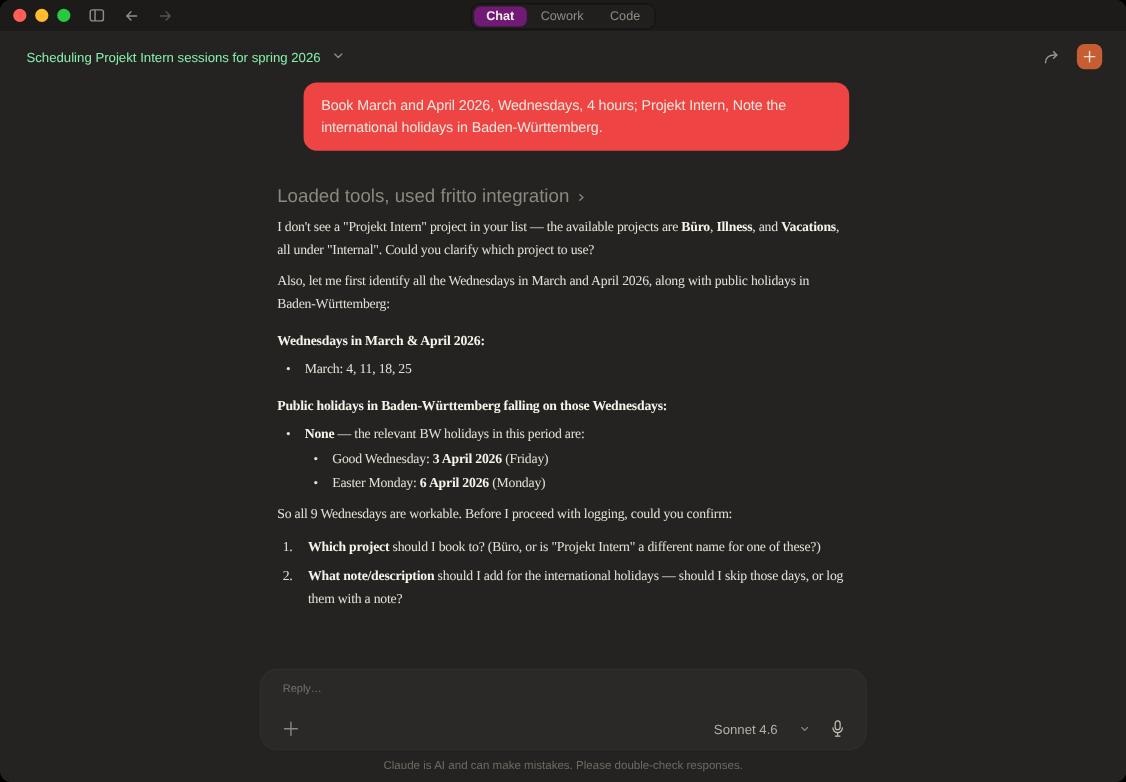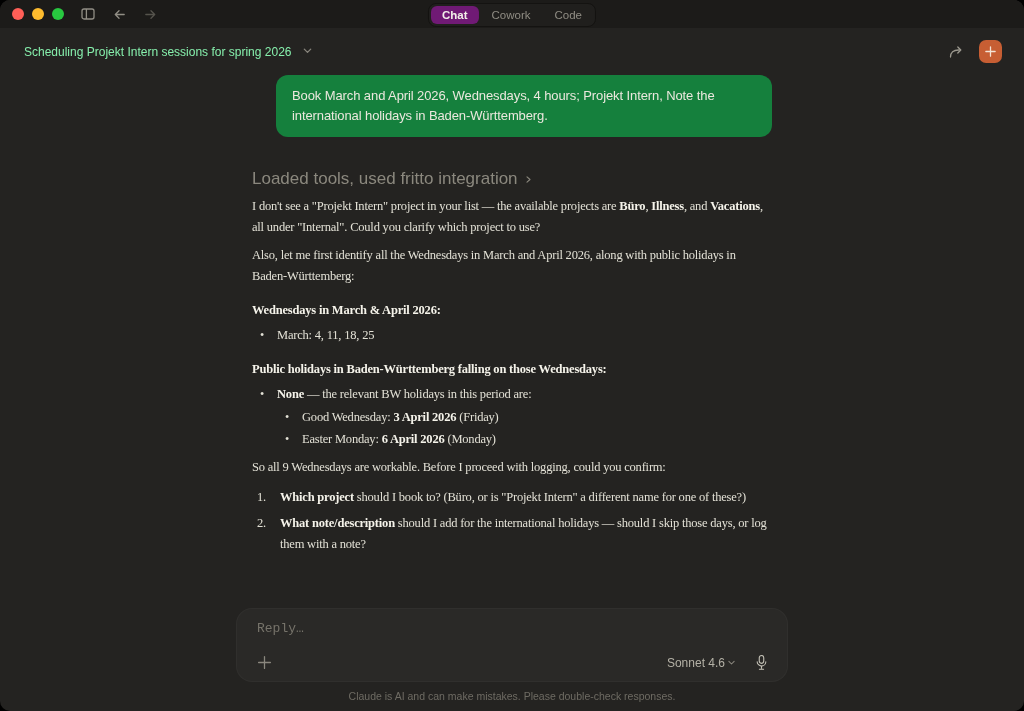--- a/index.html
+++ b/index.html
@@ -30,21 +30,21 @@
   .convo-title{display:flex;align-items:flex-start;gap:10px;color:#86efac;font-size:12px;}
   .convo-title svg{color:#8a877e;}
   .header-actions{display:flex;align-items:center;gap:15px;}
   .icon-btn{background:none;border:none;padding:0;color:#9b988e;display:flex;
     align-items:center;justify-content:center;}
   .new-chat{width:23px;height:23px;border-radius:7px;background:var(--accent,#C75E33);
     border:none;color:#f3e3d5;display:flex;align-items:center;justify-content:center;padding:0;}
   
   .chat-scroll{flex:1;overflow:hidden;display:flex;justify-content:center;}
   .chat-column{width:520px;padding-top:8px;}
-  .user-bubble{margin-left:auto;width:fit-content;max-width:464px;background:#15803d;
+  .user-bubble{margin-left:auto;width:fit-content;max-width:464px;background:#ef4444;
     border-radius:12px;padding:11px 16px;color:#ebe8de;font-size:13px;line-height:1.55;
     letter-spacing:-0.1px;}
   .tool-status{margin-top:32px;display:flex;align-items:center;gap:6px;background:none;
     border:none;padding:0;color:#8b887e;font-size:17px;font-family:inherit;}
   .assistant{font-family:"Liberation Serif","DejaVu Serif",serif;color:#e3e1d6;
     font-size:12.5px;line-height:21px;letter-spacing:-0.2px;}
   .assistant strong{color:#f5f3ea;font-weight:bold;}
   .assistant p{margin:7px 0 0;}
   .assistant p.heading{margin-top:13px;font-weight:bold;color:#f5f3ea;}
   .blist{list-style:none;margin:4px 0 0;padding:0;}
@@ -54,27 +54,27 @@
   .blist .blist li{margin-top:1px;}
   .nlist{list-style:none;margin:9px 0 0;padding:0;counter-reset:q;}
   .nlist li{position:relative;padding-left:28px;margin-top:5px;counter-increment:q;}
   .nlist li::before{content:counter(q) ".";position:absolute;left:5px;top:0;}
   
   .composer-wrap{flex:none;display:flex;justify-content:center;padding-bottom:5px;}
   .composer{width:552px;height:74px;box-sizing:border-box;background:#2a2927;
     border:1px solid rgba(255,255,255,0.03);border-radius:16px;
     padding:12px 18px 10px 20px;display:flex;flex-direction:column;justify-content:space-between;}
   .composer textarea{background:transparent;border:none;outline:none;resize:none;
-    color:#e5e2d8;font-size:13px;font-family:Liberation Mono, monospace;
+    color:#e5e2d8;font-size:10px;font-family:Liberation Sans, sans-serif;
     padding:0;height:20px;width:100%;}
   .composer textarea::placeholder{color:#76736a;}
   .composer-bottom{display:flex;align-items:center;justify-content:space-between;}
   .attach-btn{background:none;border:none;padding:0;color:#8a877e;display:flex;align-items:center;}
   .composer-right{display:flex;align-items:center;gap:18px;}
-  .model-select{background:none;border:none;padding:0;display:flex;align-items:center;gap:2px;
+  .model-select{background:none;border:none;padding:0;display:flex;align-items:center;gap:20px;
     color:#b4b1a6;font-size:12px;font-family:inherit;}
   .model-select svg{color:#8a877e;}
   .mic-btn{background:none;border:none;padding:0;color:#c6c3b8;display:flex;align-items:center;}
   
   .app-footer{flex:none;text-align:center;color:#6e6b63;font-size:10.5px;padding:3px 0 9px;}
 </style>
 </head>
 <body>
 
 <div class="window" style="--accent: #C75E33; --bg: #242321;">

